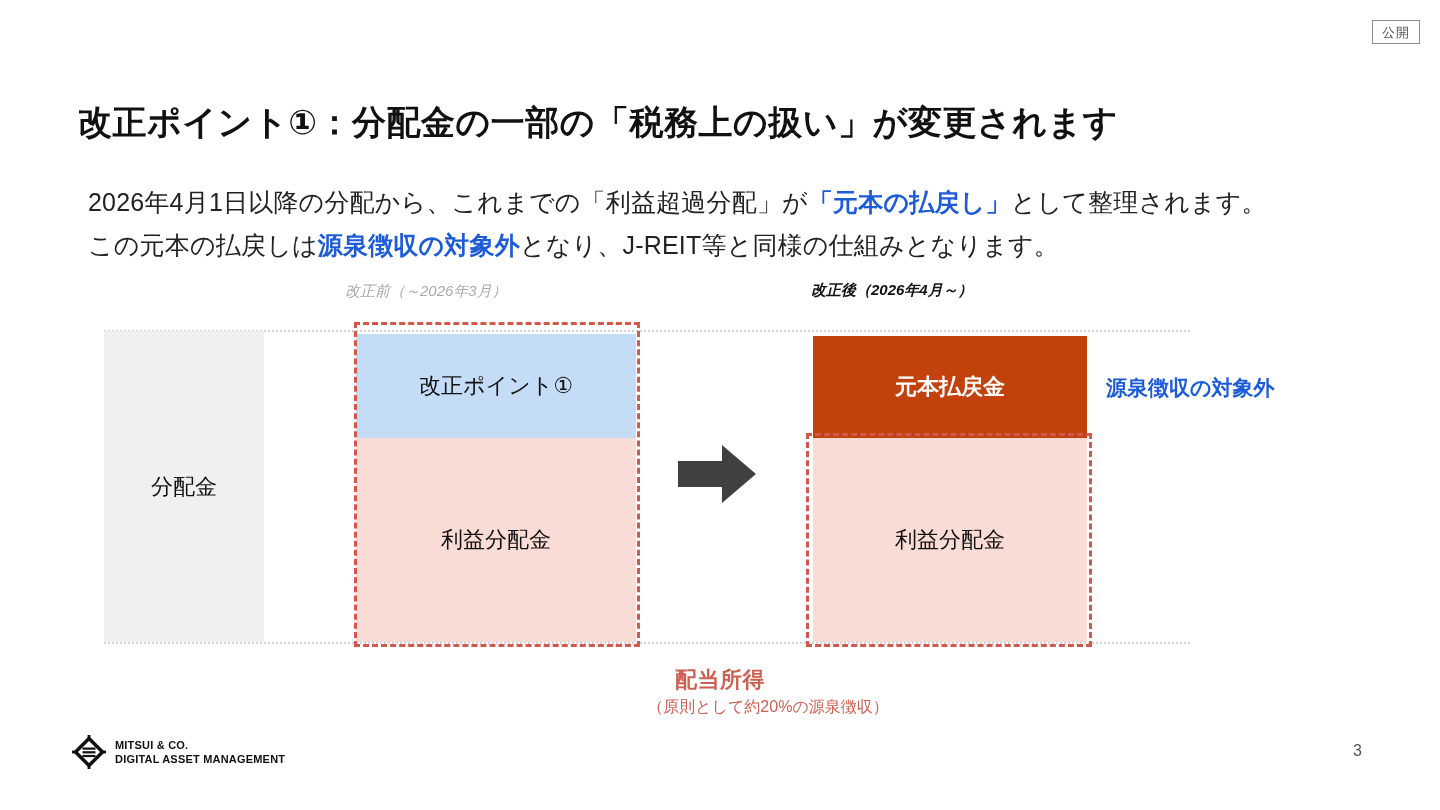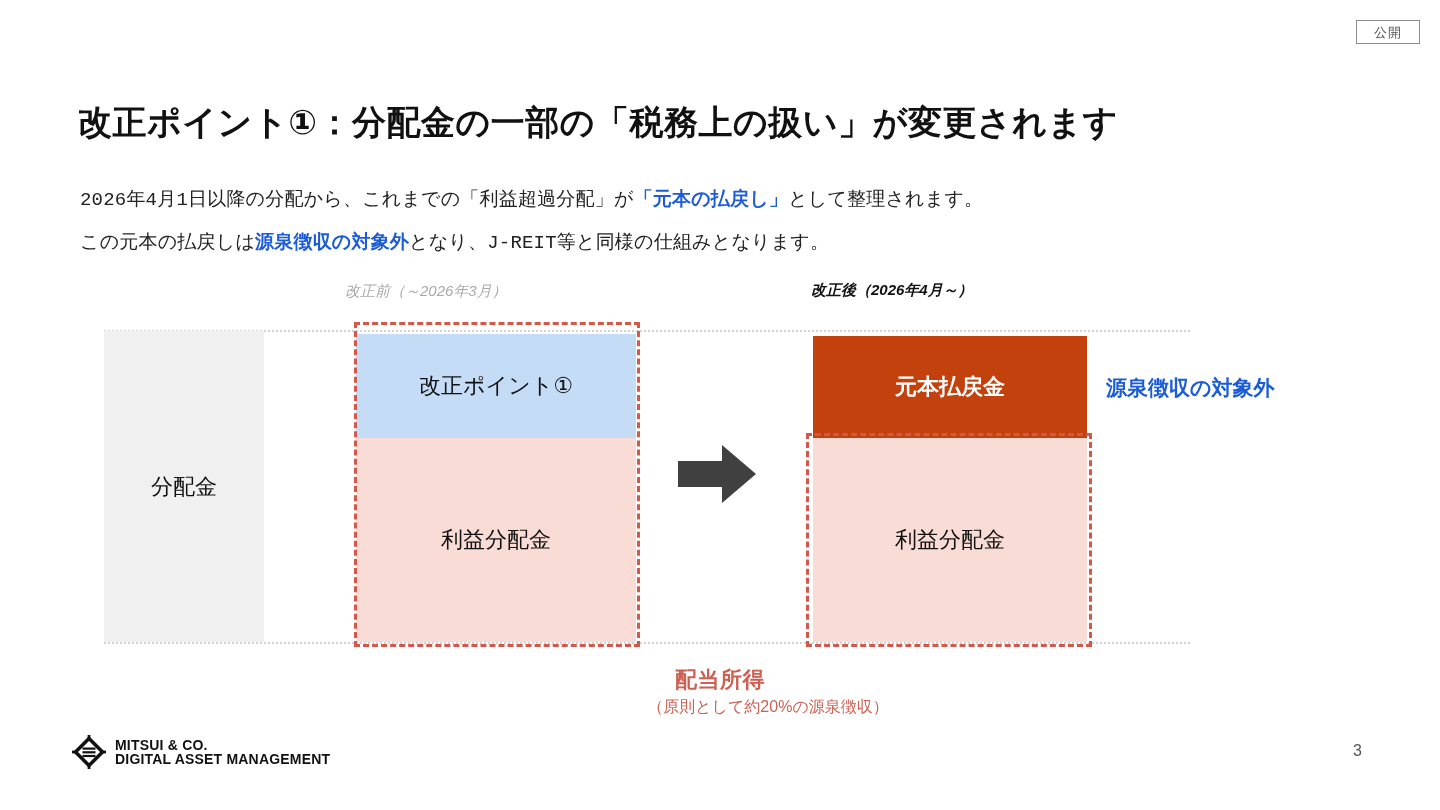--- a/index.html
+++ b/index.html
@@ -18,21 +18,21 @@
     height: 810px;
     background: #ffffff;
     overflow: hidden;
   }
 
   
   .badge {
     position: absolute;
     top: 20px;
     right: 20px;
-    width: 64px;
+    width: 48px;
     height: 24px;
     border: 1px solid #8d8d8d;
     background: #ffffff;
     color: #555555;
     font-size: 13px;
     line-height: 24px;
     text-align: center;
     letter-spacing: 1px;
     box-sizing: border-box;
   }
@@ -43,26 +43,25 @@
     left: 78px;
     top: 100px;
     font-size: 34px;
     font-weight: bold;
     letter-spacing: 0.5px;
     color: #111111;
     white-space: nowrap;
   }
   .lead {
     position: absolute;
-    left: 80px;
-    font-size: 19px;
+    left: 88px;
+    font-size: 25px;
     color: #222222;
     white-space: nowrap;
     letter-spacing: 0.2px;
-    font-family: Liberation Mono, monospace;
   }
   .lead-1 { top: 186px; }
   .lead-2 { top: 229px; }
   .hl-blue {
     color: #1c5cd6;
     font-weight: bold;
   }
 
   
   .diagram {
@@ -223,21 +222,21 @@
   .footer-logo {
     position: absolute;
     left: 72px;
     top: 735px;
     display: flex;
     align-items: center;
     gap: 9px;
   }
   .logo-mark { width: 34px; height: 34px; flex: none; }
   .logo-text {
-    font-size: 14px;
+    font-size: 11px;
     font-weight: bold;
     line-height: 14px;
     color: #111111;
     letter-spacing: 0.2px;
   }
   .page-num {
     position: absolute;
     right: 78px;
     top: 742px;
     font-size: 16px;

